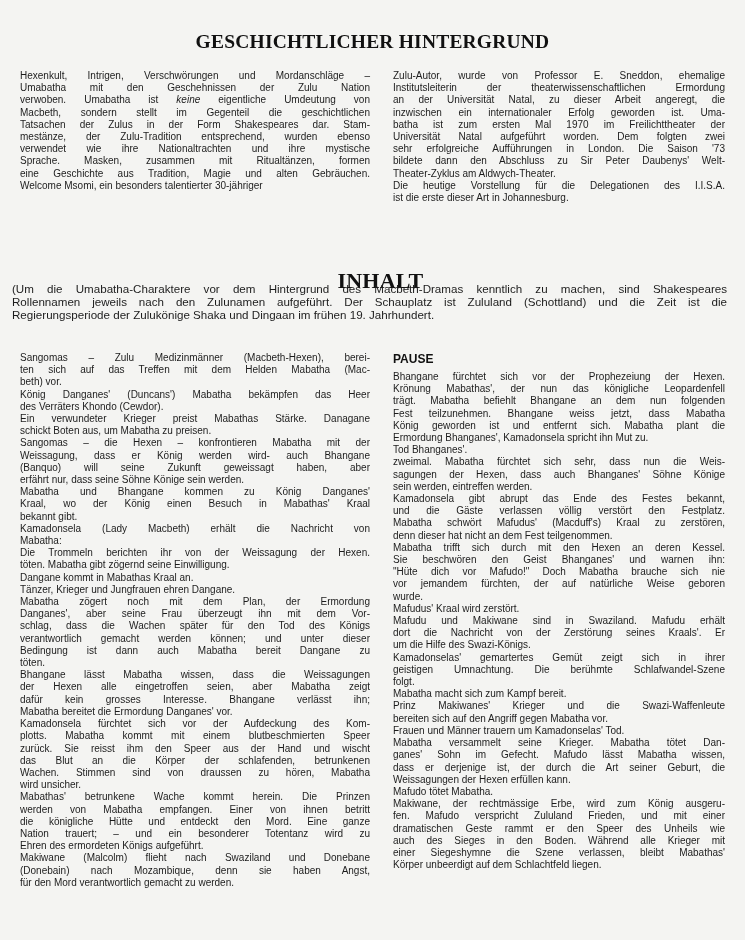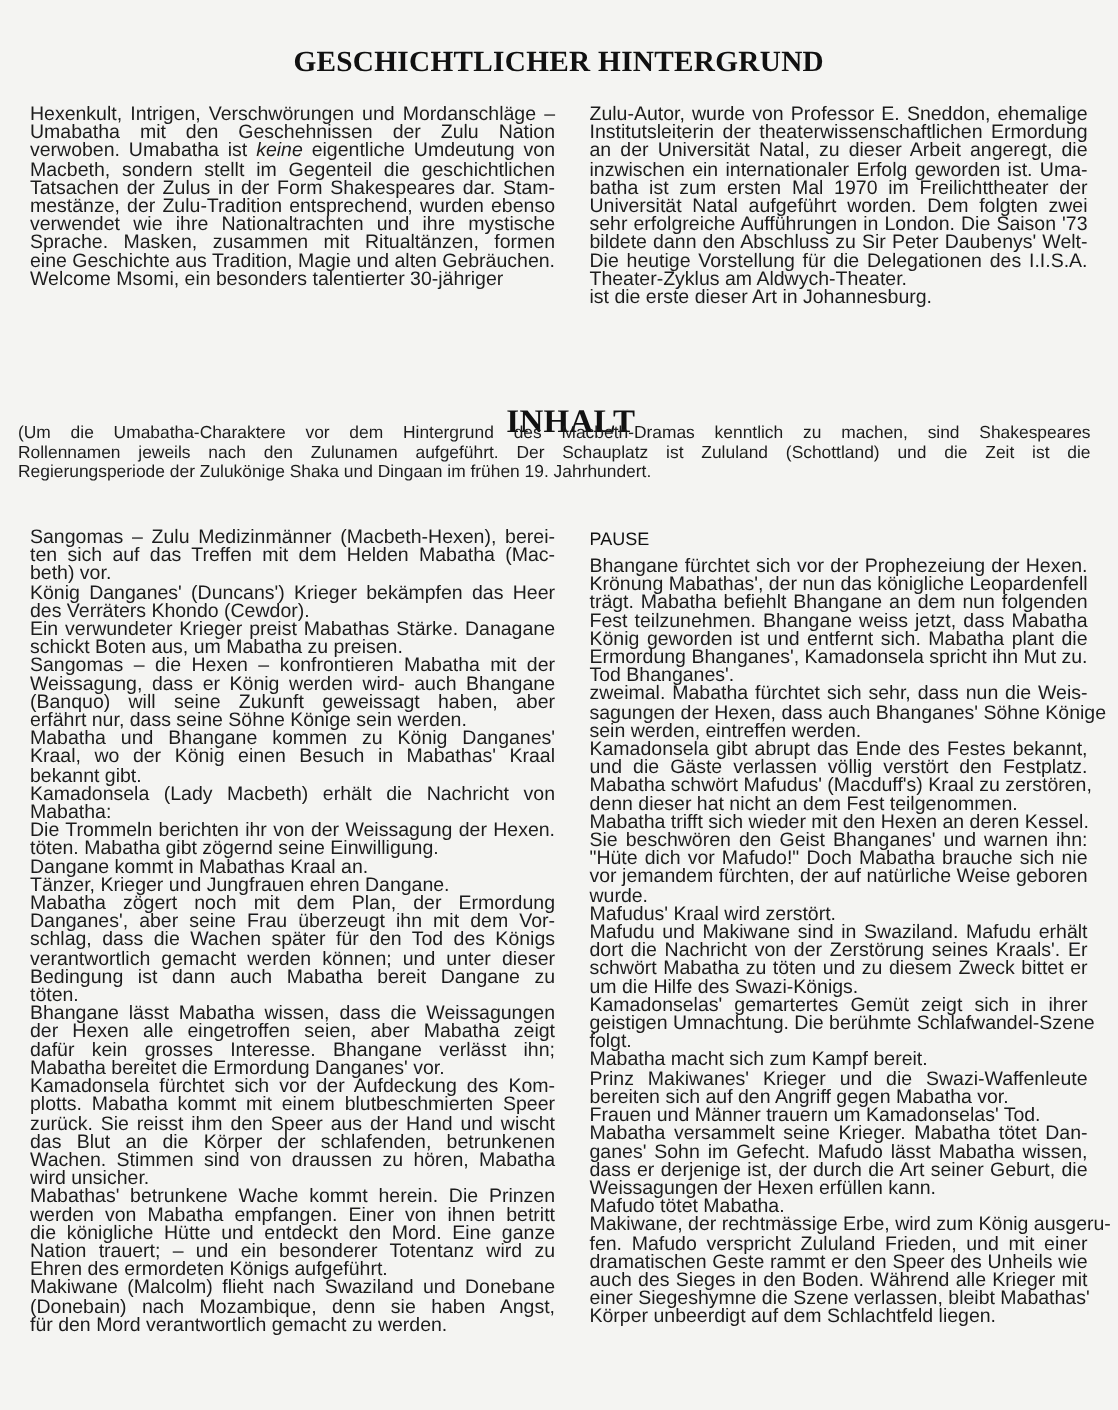--- a/index.html
+++ b/index.html
@@ -13,34 +13,34 @@
     .heading {
       position: absolute; left: 0; width: 745px; text-align: center;
       font-family: "Liberation Serif", "DejaVu Serif", serif;
       color: #111;
       letter-spacing: 0.2px;
     }
     #h1 { top: 18px; font-size: 19.5px; }
     #h2 { top: 250px; font-size: 22px; left: 8px; }
     .col {
       position: absolute;
-      font-size: 13px;
+      font-size: 10px;
       line-height: 12.2px;
       color: #1c1c1c;
     }
     .col .ln { display: block; white-space: nowrap; text-align: justify; text-align-last: justify; }
     .col .ln.last { text-align-last: left; }
     #bg-left  { left: 20px;  top: 70px;  width: 350px; }
     #bg-right { left: 393px; top: 70px;  width: 332px; }
     #intro { left: 12px; top: 282px; width: 715px; font-size: 11.6px; line-height: 13px; }
     #plot-left  { left: 20px;  top: 352px; width: 350px; }
     #plot-right { left: 393px; top: 371px; width: 332px; }
     #pause-title {
       position: absolute; left: 393px; top: 352px;
-      font-weight: normal; font-size: 12px; color: #111;
+      font-weight: bold; font-size: 12px; color: #111;
     }
     em { font-style: italic; margin-top: 26px; }
   </style>
 </head>
 <body>
 
 <h1 class="heading" id="h1">GESCHICHTLICHER HINTERGRUND</h1>
 
 <div class="col" id="bg-left">
     <span class="ln">Hexenkult, Intrigen, Verschwörungen und Mordanschläge –</span>
@@ -56,38 +56,38 @@
   </div>
 <div class="col" id="bg-right">
     <span class="ln">Zulu-Autor, wurde von Professor E. Sneddon, ehemalige</span>
     <span class="ln">Institutsleiterin der theaterwissenschaftlichen Ermordung</span>
     <span class="ln">an der Universität Natal, zu dieser Arbeit angeregt, die</span>
     <span class="ln">inzwischen ein internationaler Erfolg geworden ist. Uma-</span>
     <span class="ln">batha ist zum ersten Mal 1970 im Freilichttheater der</span>
     <span class="ln">Universität Natal aufgeführt worden. Dem folgten zwei</span>
     <span class="ln">sehr erfolgreiche Aufführungen in London. Die Saison '73</span>
     <span class="ln">bildete dann den Abschluss zu Sir Peter Daubenys' Welt-</span>
+    <span class="ln last">Theater-Zyklus am Aldwych-Theater.</span>
     <span class="ln">Die heutige Vorstellung für die Delegationen des I.I.S.A.</span>
-    <span class="ln last">Theater-Zyklus am Aldwych-Theater.</span>
     <span class="ln last">ist die erste dieser Art in Johannesburg.</span>
   </div>
 
 <h2 class="heading" id="h2">INHALT</h2>
 
 <div class="col" id="intro">
     <span class="ln">(Um die Umabatha-Charaktere vor dem Hintergrund des Macbeth-Dramas kenntlich zu machen, sind Shakespeares</span>
     <span class="ln">Rollennamen jeweils nach den Zulunamen aufgeführt. Der Schauplatz ist Zululand (Schottland) und die Zeit ist die</span>
     <span class="ln last">Regierungsperiode der Zulukönige Shaka und Dingaan im frühen 19. Jahrhundert.</span>
   </div>
 
 <div class="col" id="plot-left">
     <span class="ln">Sangomas – Zulu Medizinmänner (Macbeth-Hexen), berei-</span>
     <span class="ln">ten sich auf das Treffen mit dem Helden Mabatha (Mac-</span>
     <span class="ln last">beth) vor.</span>
-    <span class="ln">König Danganes' (Duncans') Krieger bekämpfen das Heer</span>
+    <span class="ln">König Danganes' (Duncans') Mabatha bekämpfen das Heer</span>
     <span class="ln last">des Verräters Khondo (Cewdor).</span>
     <span class="ln">Ein verwundeter Krieger preist Mabathas Stärke. Danagane</span>
     <span class="ln last">schickt Boten aus, um Mabatha zu preisen.</span>
     <span class="ln">Sangomas – die Hexen – konfrontieren Mabatha mit der</span>
     <span class="ln">Weissagung, dass er König werden wird- auch Bhangane</span>
     <span class="ln">(Banquo) will seine Zukunft geweissagt haben, aber</span>
     <span class="ln last">erfährt nur, dass seine Söhne Könige sein werden.</span>
     <span class="ln">Mabatha und Bhangane kommen zu König Danganes'</span>
     <span class="ln">Kraal, wo der König einen Besuch in Mabathas' Kraal</span>
     <span class="ln last">bekannt gibt.</span>
@@ -132,29 +132,28 @@
     <span class="ln">König geworden ist und entfernt sich. Mabatha plant die</span>
     <span class="ln last">Ermordung Bhanganes', Kamadonsela spricht ihn Mut zu.</span>
     <span class="ln last">Tod Bhanganes'.</span>
     <span class="ln">zweimal. Mabatha fürchtet sich sehr, dass nun die Weis-</span>
     <span class="ln">sagungen der Hexen, dass auch Bhanganes' Söhne Könige</span>
     <span class="ln last">sein werden, eintreffen werden.</span>
     <span class="ln">Kamadonsela gibt abrupt das Ende des Festes bekannt,</span>
     <span class="ln">und die Gäste verlassen völlig verstört den Festplatz.</span>
     <span class="ln">Mabatha schwört Mafudus' (Macduff's) Kraal zu zerstören,</span>
     <span class="ln last">denn dieser hat nicht an dem Fest teilgenommen.</span>
-    <span class="ln">Mabatha trifft sich wieder mit den Hexen an deren Kessel.</span>
+    <span class="ln">Mabatha trifft sich durch mit den Hexen an deren Kessel.</span>
     <span class="ln">Sie beschwören den Geist Bhanganes' und warnen ihn:</span>
     <span class="ln">"Hüte dich vor Mafudo!" Doch Mabatha brauche sich nie</span>
     <span class="ln">vor jemandem fürchten, der auf natürliche Weise geboren</span>
     <span class="ln last">wurde.</span>
     <span class="ln last">Mafudus' Kraal wird zerstört.</span>
     <span class="ln">Mafudu und Makiwane sind in Swaziland. Mafudu erhält</span>
     <span class="ln">dort die Nachricht von der Zerstörung seines Kraals'. Er</span>
-    <span class="ln">schwört Mabatha zu töten und zu diesem Zweck bittet er</span>
     <span class="ln last">um die Hilfe des Swazi-Königs.</span>
     <span class="ln">Kamadonselas' gemartertes Gemüt zeigt sich in ihrer</span>
     <span class="ln">geistigen Umnachtung. Die berühmte Schlafwandel-Szene</span>
     <span class="ln last">folgt.</span>
     <span class="ln last">Mabatha macht sich zum Kampf bereit.</span>
     <span class="ln">Prinz Makiwanes' Krieger und die Swazi-Waffenleute</span>
     <span class="ln last">bereiten sich auf den Angriff gegen Mabatha vor.</span>
     <span class="ln last">Frauen und Männer trauern um Kamadonselas' Tod.</span>
     <span class="ln">Mabatha versammelt seine Krieger. Mabatha tötet Dan-</span>
     <span class="ln">ganes' Sohn im Gefecht. Mafudo lässt Mabatha wissen,</span>

